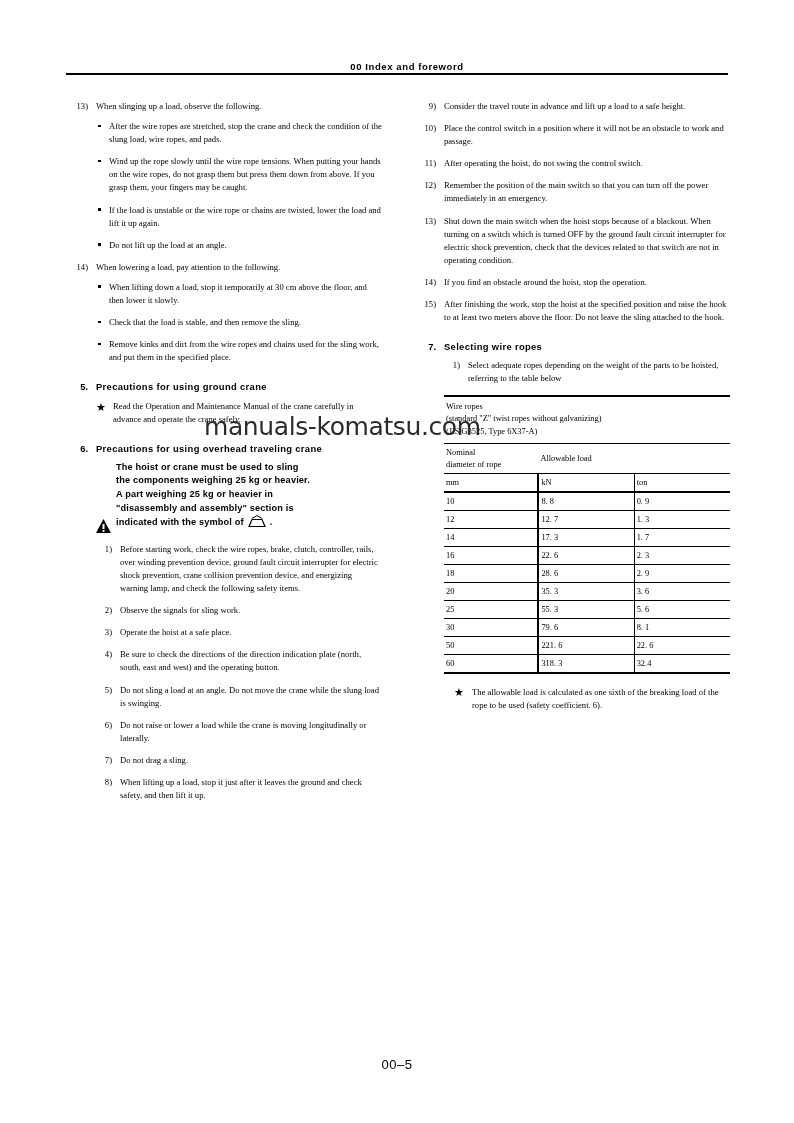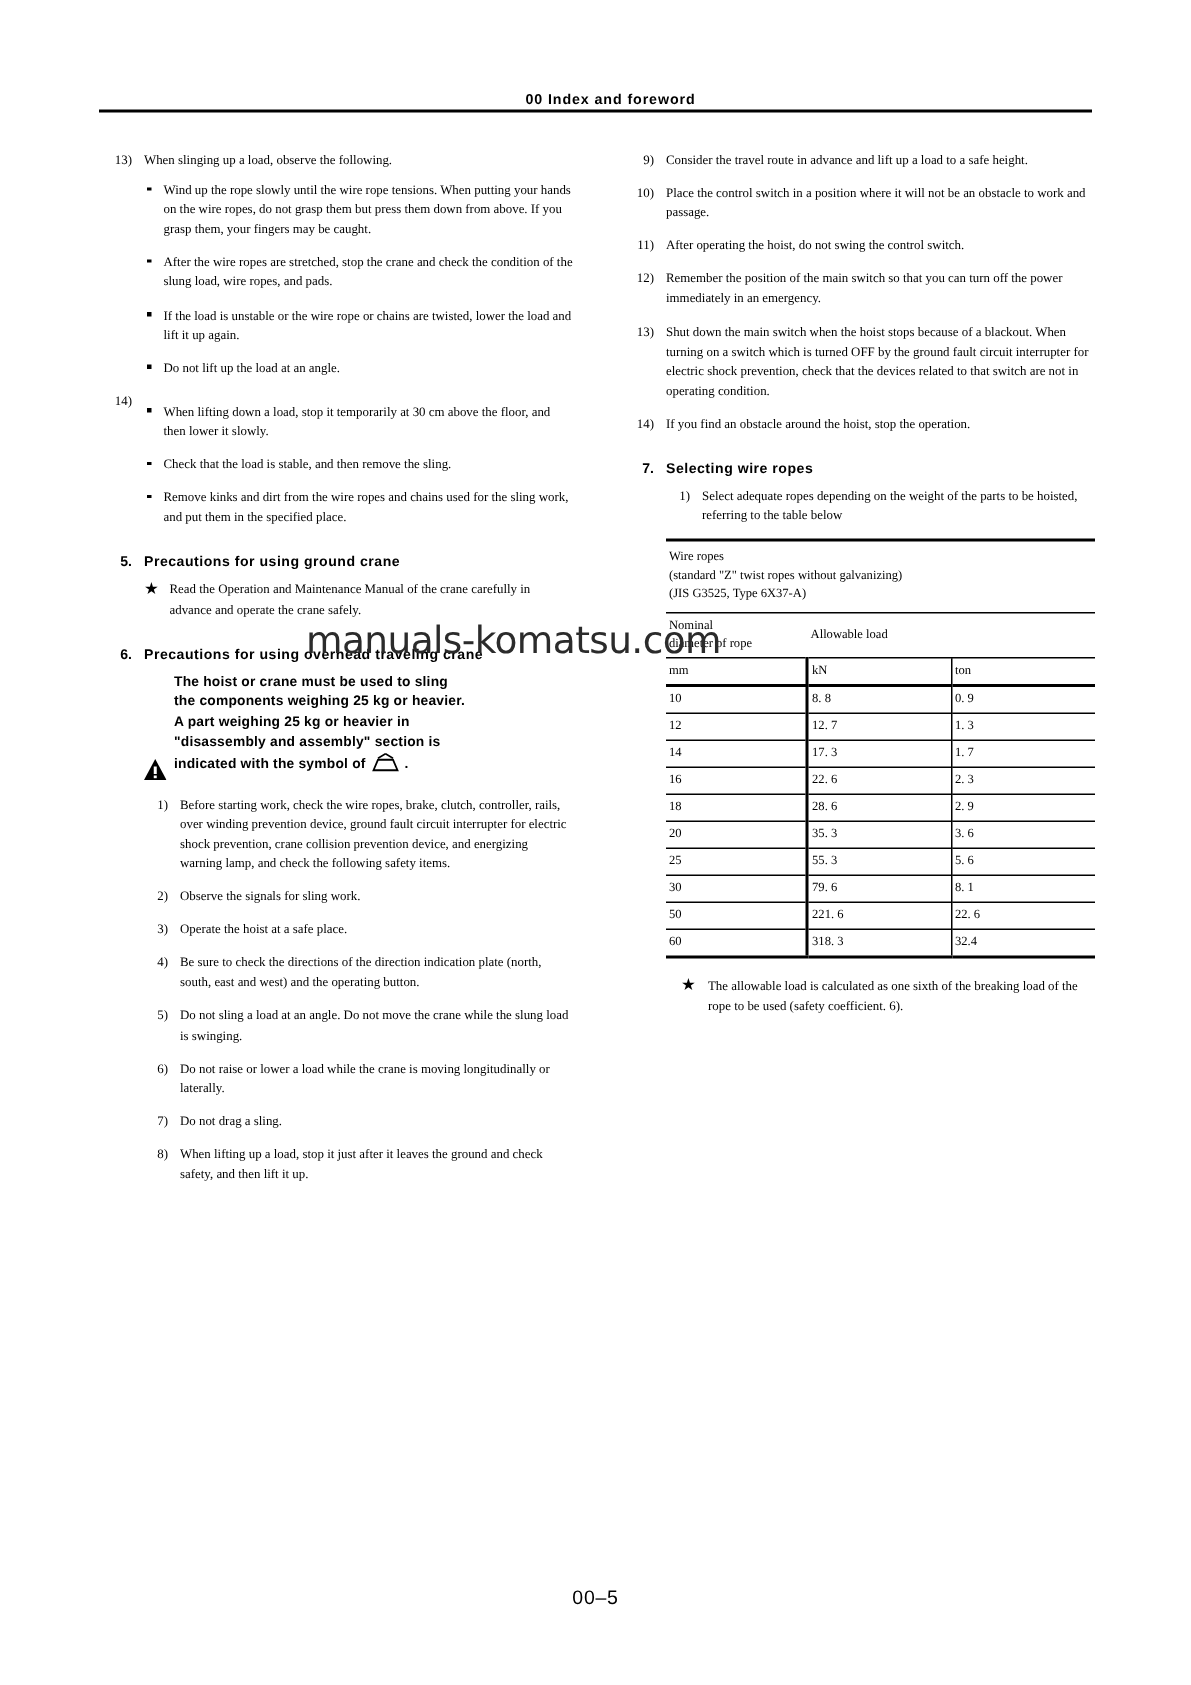--- a/index.html
+++ b/index.html
@@ -248,31 +248,32 @@
   </div>
   <div class="header-rule"></div>
 
   <div class="col col-left">
 
     <div class="item">
       <div class="num">13)</div>
       <div class="body">
         <p>When slinging up a load, observe the following.</p>
         <ul class="bullets">
+          <li><span class="dot"></span><span>After the wire ropes are stretched, stop the crane and check the condition of the slung load, wire ropes, and pads.</span></li>
           <li><span class="dot"></span><span>Wind up the rope slowly until the wire rope tensions. When putting your hands on the wire ropes, do not grasp them but press them down from above. If you grasp them, your fingers may be caught.</span></li>
-          <li><span class="dot"></span><span>After the wire ropes are stretched, stop the crane and check the condition of the slung load, wire ropes, and pads.</span></li>
           <li><span class="dot"></span><span>If the load is unstable or the wire rope or chains are twisted, lower the load and lift it up again.</span></li>
           <li><span class="dot"></span><span>Do not lift up the load at an angle.</span></li>
         </ul>
       </div>
     </div>
 
     <div class="item">
       <div class="num">14)</div>
       <div class="body">
+        <p>When lowering a load, pay attention to the following.</p>
         <ul class="bullets">
           <li><span class="dot"></span><span>When lifting down a load, stop it temporarily at 30 cm above the floor, and then lower it slowly.</span></li>
           <li><span class="dot"></span><span>Check that the load is stable, and then remove the sling.</span></li>
           <li><span class="dot"></span><span>Remove kinks and dirt from the wire ropes and chains used for the sling work, and put them in the specified place.</span></li>
         </ul>
       </div>
     </div>
 
     <div class="section">
       <div class="snum">5.</div>
@@ -394,20 +395,26 @@
       <div class="body">
           <p>Shut down the main switch when the hoist stops because of a blackout. When turning on a switch which is turned OFF by the ground fault circuit interrupter for electric shock prevention, check that the devices related to that switch are not in operating condition.</p>
         </div>
     </div>
     <div class="item">
       <div class="num">14)</div>
       <div class="body">
           <p>If you find an obstacle around the hoist, stop the operation.</p>
         </div>
     </div>
+    <div class="item">
+      <div class="num">15)</div>
+      <div class="body">
+          <p>After finishing the work, stop the hoist at the specified position and raise the hook to at least two meters above the floor. Do not leave the sling attached to the hook.</p>
+        </div>
+    </div>
 
     <div class="section">
       <div class="snum">7.</div>
       <div class="stitle">Selecting wire ropes</div>
     </div>
 
     <div class="sub-items" style="margin-top:4px;">
       <div class="item" style="margin-bottom:4px;">
         <div class="num">1)</div>
         <div class="body">

